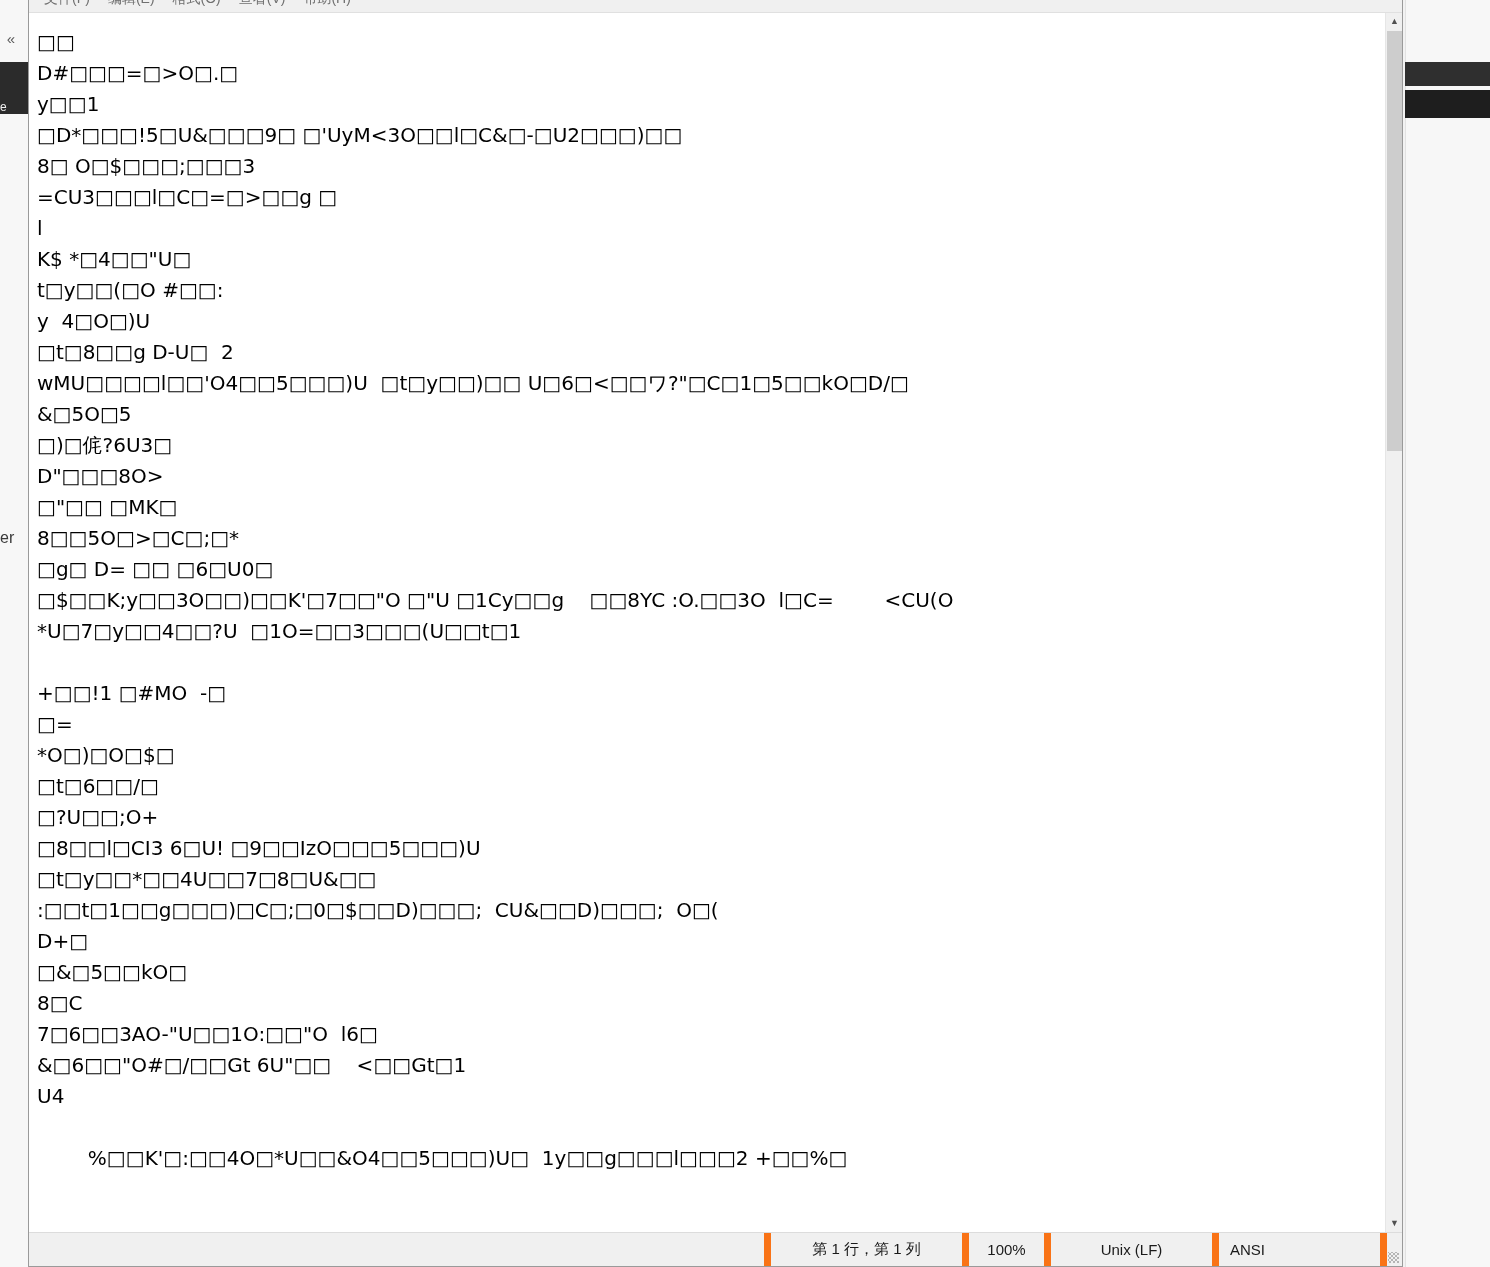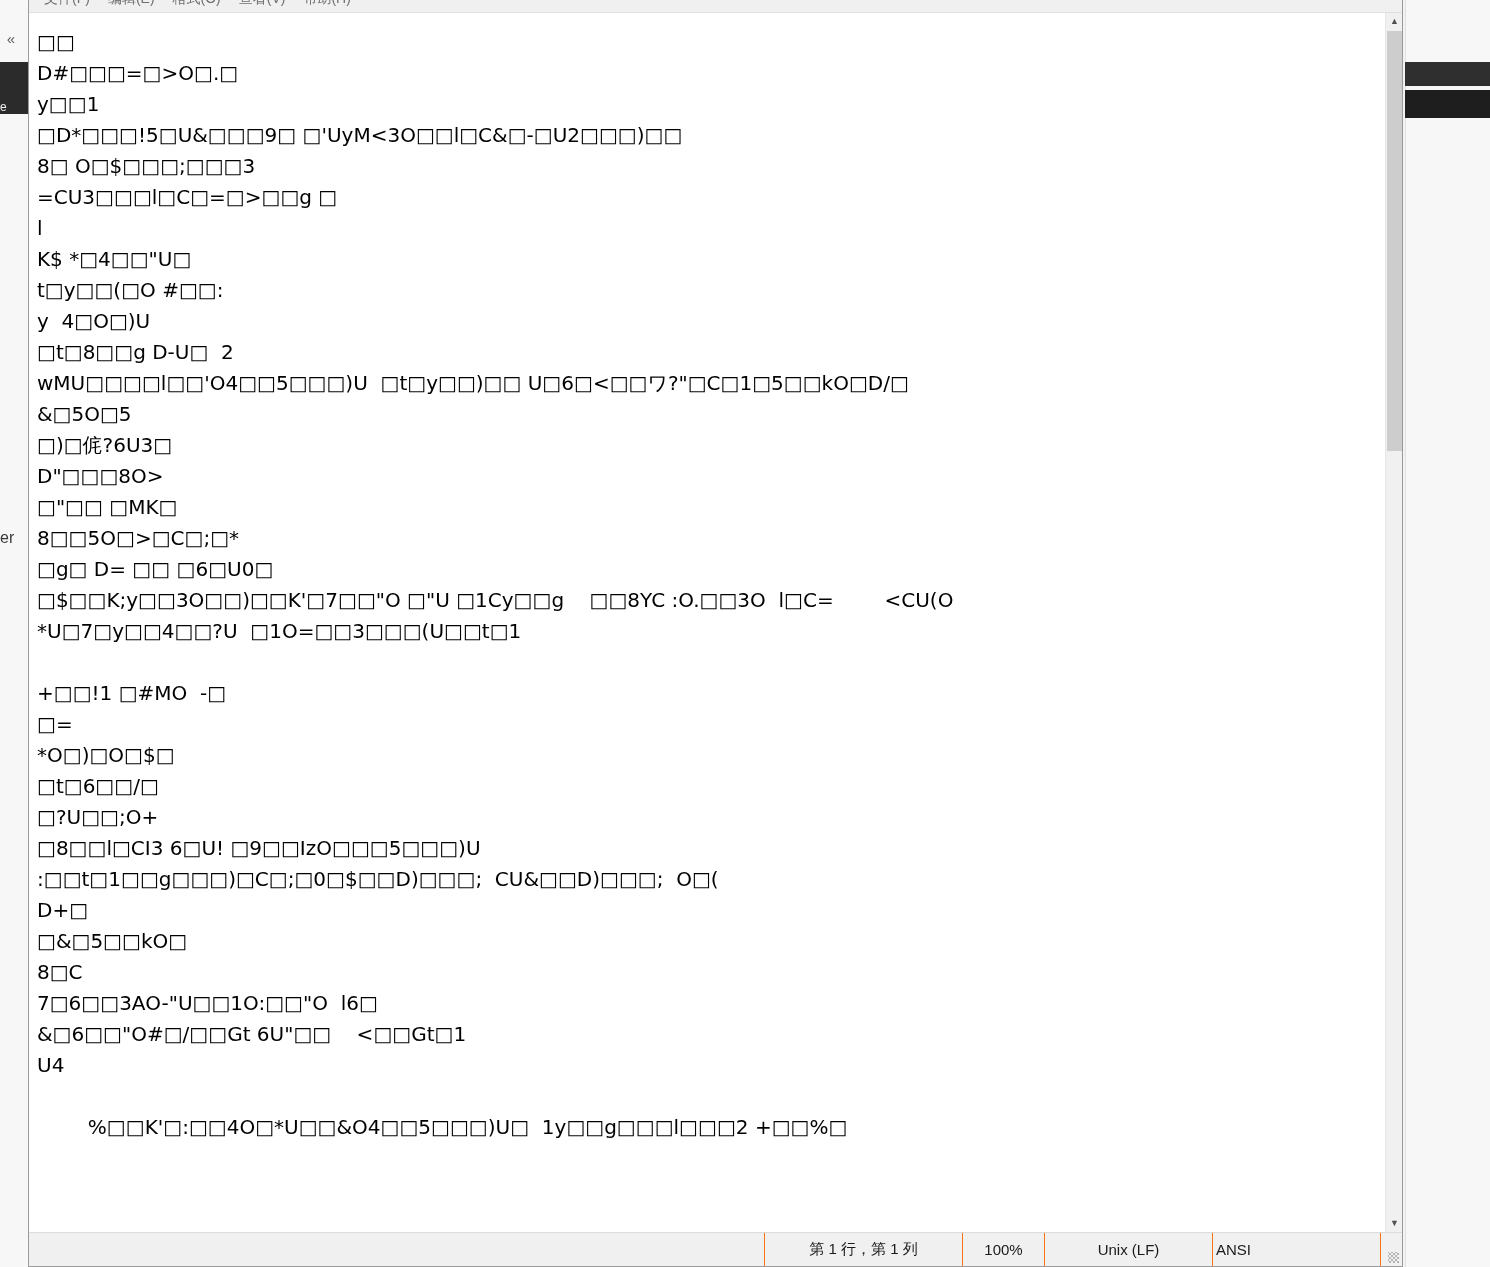--- a/index.html
+++ b/index.html
@@ -172,28 +172,28 @@
     align-items: stretch;
     box-sizing: border-box;
   }
   .status-spacer { flex: 1 1 auto; }
   .status-cell {
     display: flex;
     align-items: center;
     justify-content: center;
     font-size: 15px;
     color: #1a1a1a;
-    border-left: 1px solid #f97316;
+    border-left: 7px solid #f97316;
     box-sizing: border-box;
     white-space: nowrap;
   }
   .status-pos { width: 198px; }
   .status-zoom { width: 82px; text-align: right; }
   .status-eol { width: 168px; }
-  .status-enc { width: 168px; justify-content: flex-start; padding-left: 3px; }
+  .status-enc { width: 168px; justify-content: flex-start; padding-left: 11px; }
   .status-grip {
     width: 22px;
     display: flex;
     align-items: flex-end;
     justify-content: flex-end;
     padding: 0 3px 3px 0;
     box-sizing: border-box;
   }
   .grip-dots {
     width: 11px; height: 11px;
@@ -252,20 +252,21 @@
         <div class="code-line">□g□ D= □□ □6□U0□</div>
         <div class="code-line">□$□□K;y□□3O□□)□□K'□7□□"O □"U □1Cy□□g    □□8YC :O.□□3O  l□C=        &lt;CU(O</div>
         <div class="code-line">*U□7□y□□4□□?U  □1O=□□3□□□(U□□t□1</div>
         <div class="code-line">&nbsp;</div>
         <div class="code-line">+□□!1 □#MO  -□</div>
         <div class="code-line">□=</div>
         <div class="code-line">*O□)□O□$□</div>
         <div class="code-line">□t□6□□/□</div>
         <div class="code-line">□?U□□;O+</div>
         <div class="code-line">□8□□l□CI3 6□U! □9□□IzO□□□5□□□)U</div>
+        <div class="code-line">□t□y□□*□□4U□□7□8□U&amp;□□</div>
         <div class="code-line">:□□t□1□□g□□□)□C□;□0□$□□D)□□□;  CU&amp;□□D)□□□;  O□(</div>
         <div class="code-line">D+□</div>
         <div class="code-line">□&amp;□5□□kO□</div>
         <div class="code-line">8□C</div>
         <div class="code-line">7□6□□3AO-"U□□1O:□□"O  l6□</div>
         <div class="code-line">&amp;□6□□"O#□/□□Gt 6U"□□    &lt;□□Gt□1</div>
         <div class="code-line">U4</div>
         <div class="code-line">&nbsp;</div>
         <div class="code-line">        %□□K'□:□□4O□*U□□&amp;O4□□5□□□)U□  1y□□g□□□l□□□2 +□□%□</div>
       </div>

